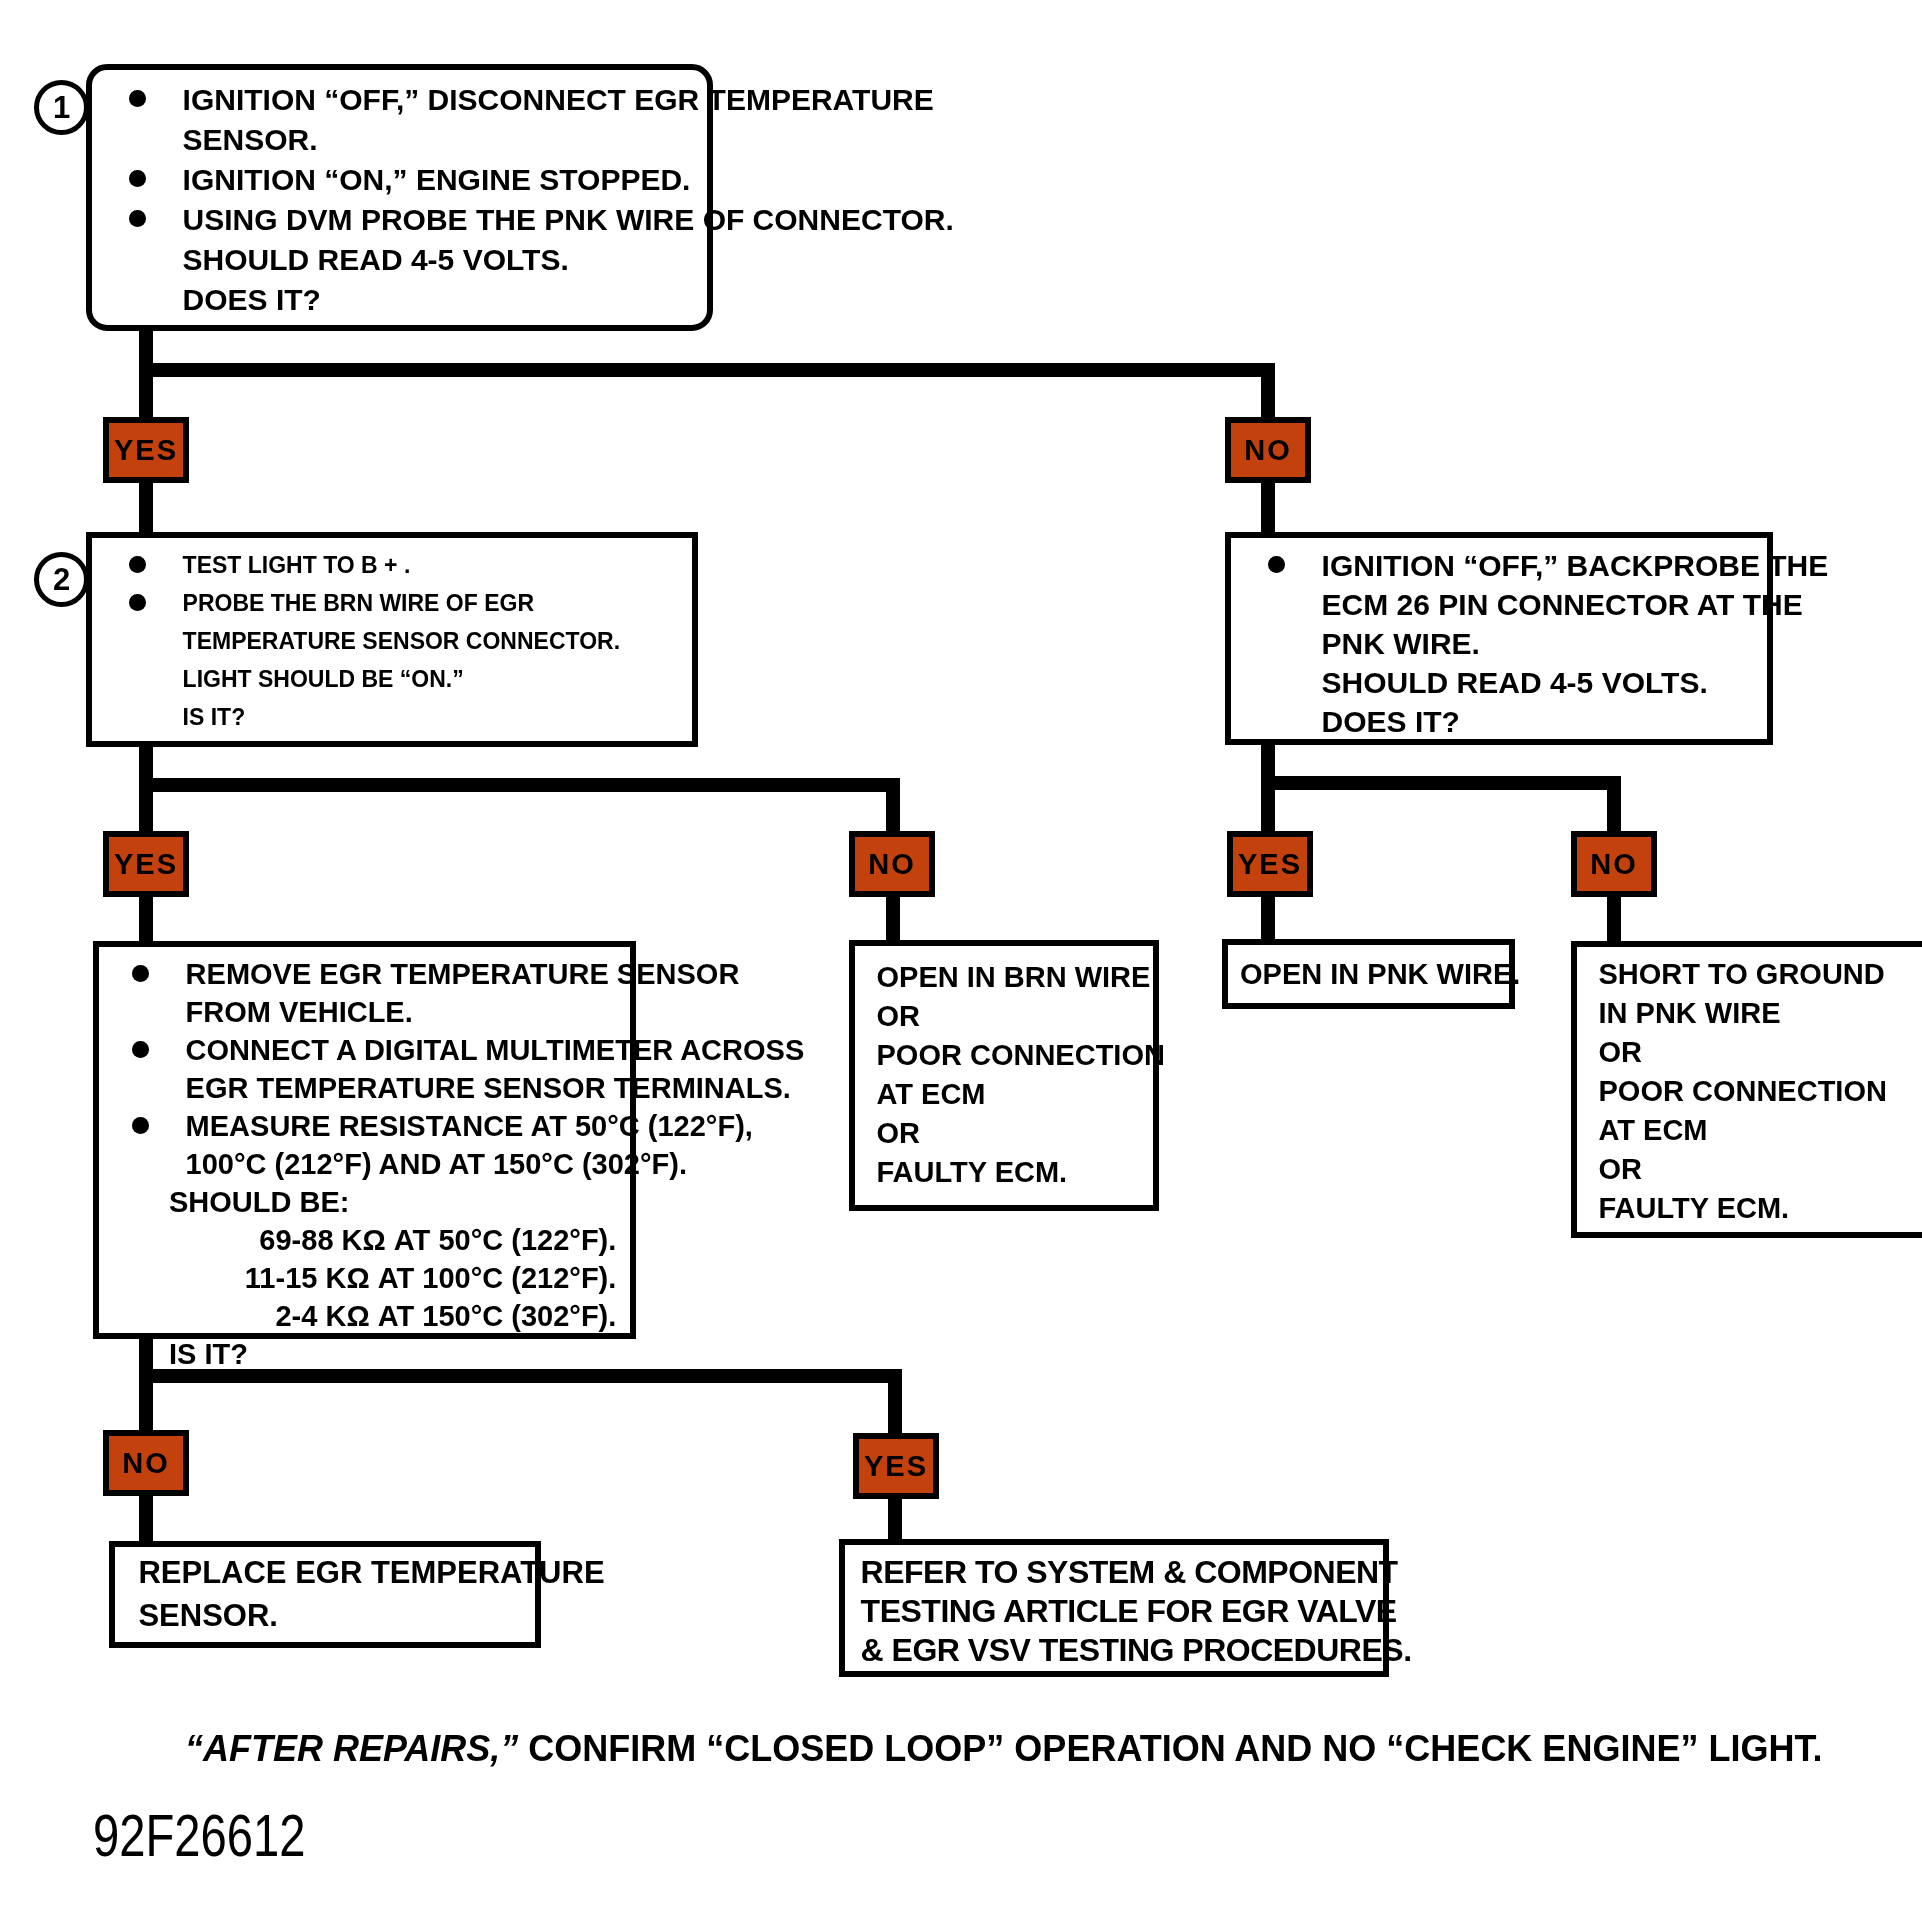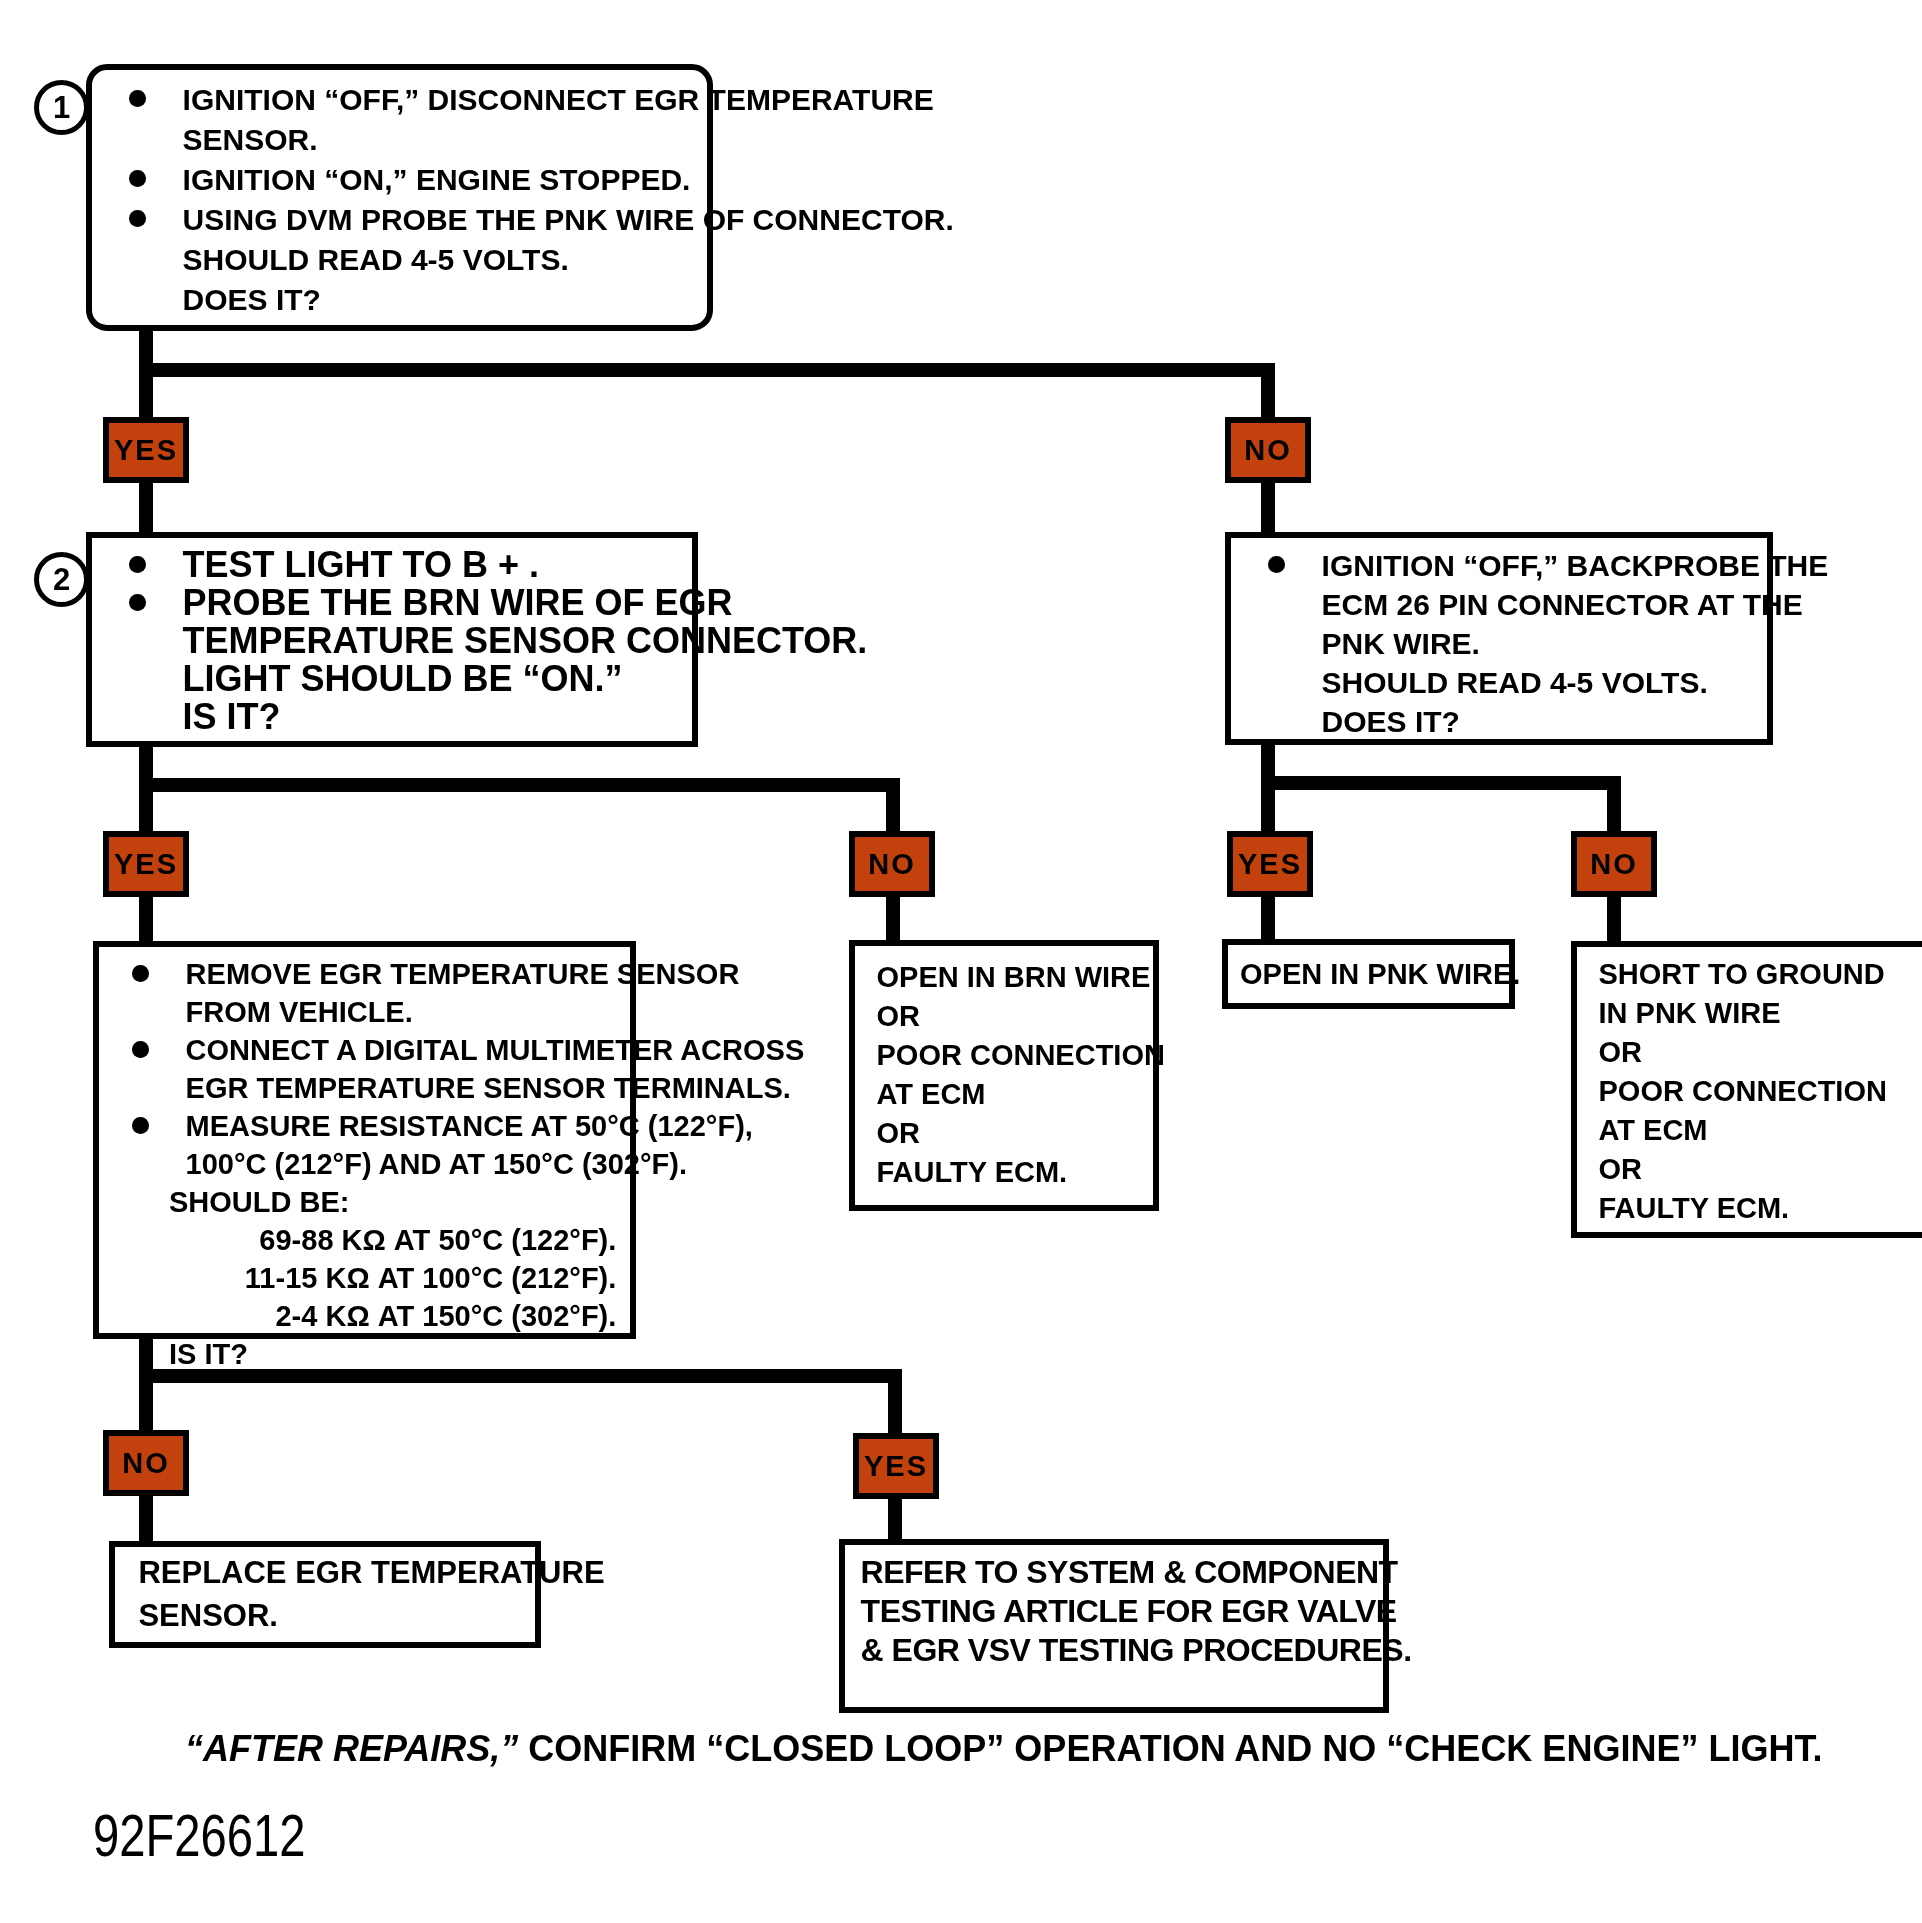--- a/index.html
+++ b/index.html
@@ -27,28 +27,28 @@
   .blines{margin-left:37px;}
   .t{display:block;white-space:nowrap;}
   .sb-row{display:flex;justify-content:space-between;}
   .sb-vals{text-align:right;}
   .footer-note{position:absolute;left:185px;top:1728px;font-size:36px;font-weight:bold;white-space:nowrap;z-index:2;}
   .footer-note i{font-style:italic;}
   .doc-code{position:absolute;left:93px;top:1802px;font-size:59px;font-weight:normal;
     transform:scaleX(0.8);transform-origin:left top;white-space:nowrap;z-index:2;}
   
   .box-step1{left:86px;top:64px;width:627px;height:267px;font-size:30px;line-height:40px;padding:9.8px 9.8px 0 37px;border-radius:21px;}
-  .box-step2{left:86px;top:532px;width:612px;height:215px;font-size:36px;line-height:38px;padding:7.8px 9.8px 0 37px;}
+  .box-step2{left:86px;top:532px;width:612px;height:215px;font-size:23px;line-height:38px;padding:7.8px 9.8px 0 37px;}
   .box-backprobe{left:1225px;top:532px;width:548px;height:213px;font-size:30px;line-height:39px;padding:7.8px 9.8px 0 37px;}
   .box-measure{left:93px;top:941px;width:543px;height:398px;font-size:29px;line-height:38px;padding:7.8px 13.7px 0 33px;}
   .box-openbrn{left:849px;top:940px;width:310px;height:271px;font-size:29px;line-height:39px;padding:11.7px 7.8px 0 21.5px;}
   .box-openpnk{left:1222px;top:939px;width:293px;height:70px;font-size:29px;display:flex;align-items:center;padding-left:12px;}
   .box-shortgnd{left:1571px;top:941px;width:398px;height:297px;font-size:29px;line-height:39px;padding:7.8px 7.8px 0 21.5px;}
   .box-replace{left:109px;top:1541px;width:432px;height:107px;font-size:31px;line-height:43px;padding:3.9px 7.8px 0 23.4px;}
-  .box-refer{left:839px;top:1539px;width:550px;height:174px;font-size:32px;line-height:39px;padding:7.8px 5.9px 0 15.6px;letter-spacing:-0.5px;}
+  .box-refer{left:839px;top:1539px;width:550px;height:138px;font-size:32px;line-height:39px;padding:7.8px 5.9px 0 15.6px;letter-spacing:-0.5px;}
 </style>
 </head>
 <body>
 
 <div id="canvas">
 
   <div class="conn" style="left:139px;top:330px;width:13.7px;height:92px;"></div>
   <div class="conn" style="left:139px;top:363px;width:1135px;height:13.7px;"></div>
   <div class="conn" style="left:1261px;top:363px;width:13.7px;height:55px;"></div>
   <div class="conn" style="left:139px;top:482px;width:13.7px;height:52px;"></div>

